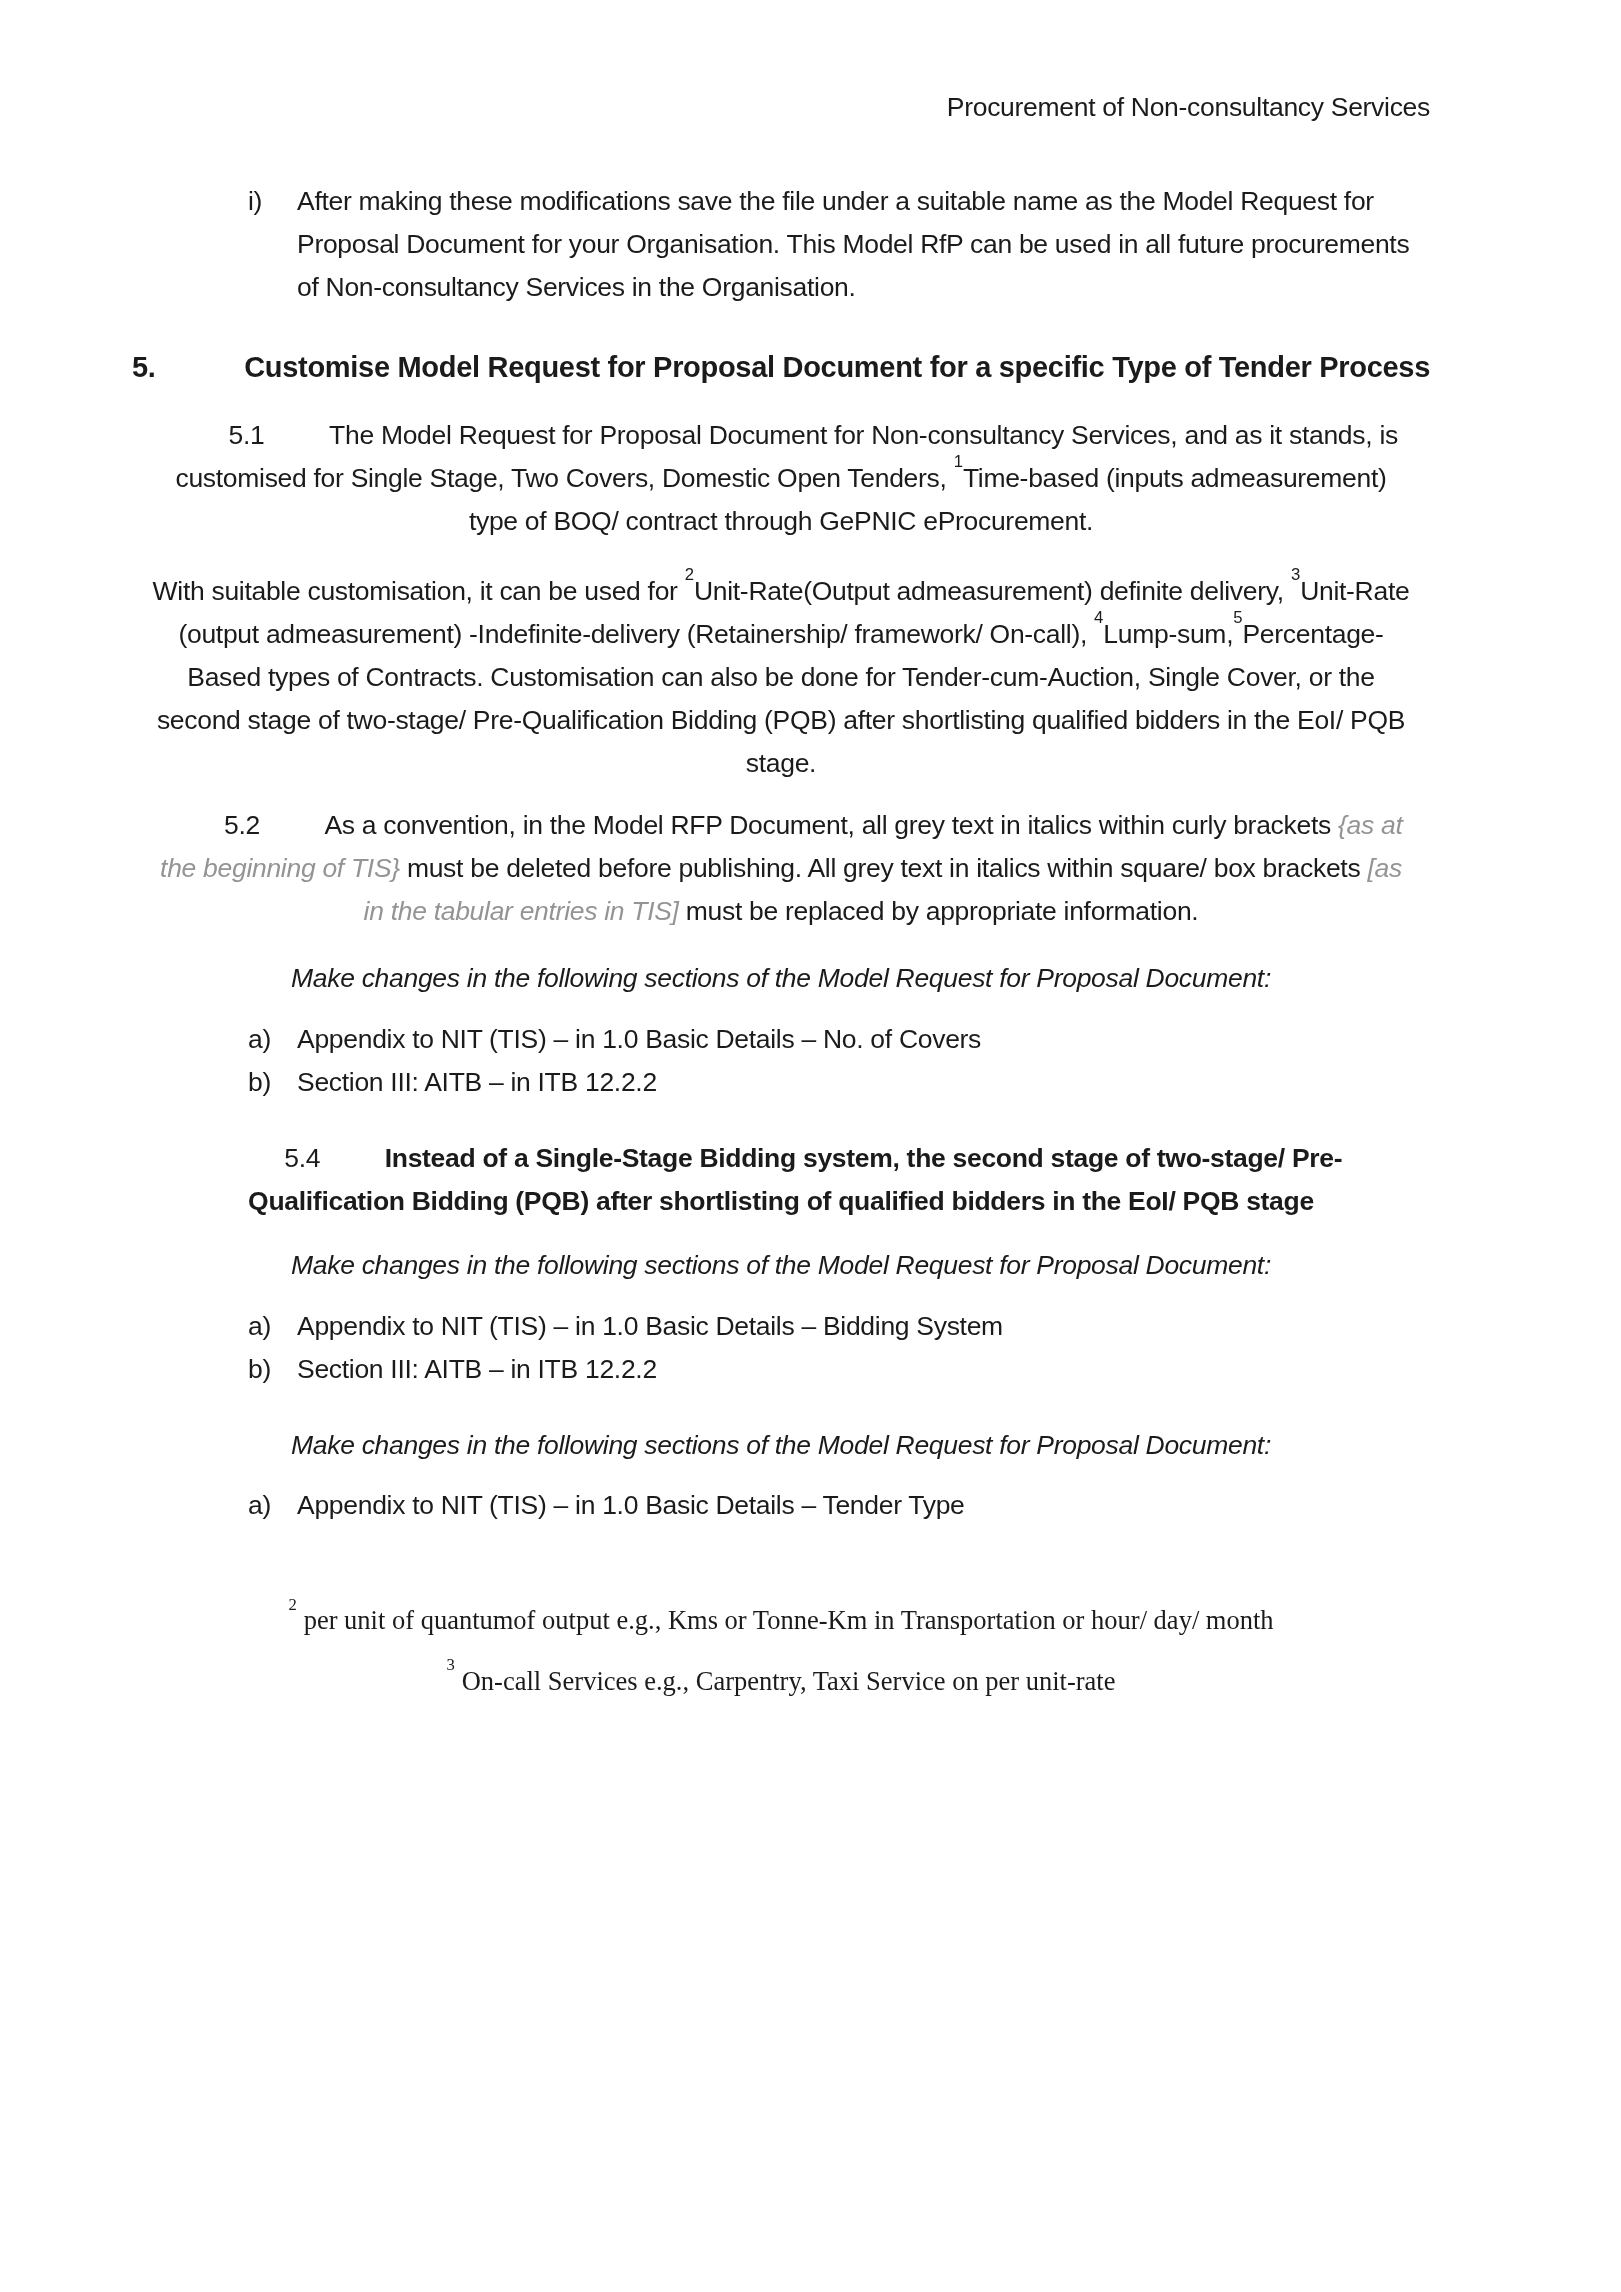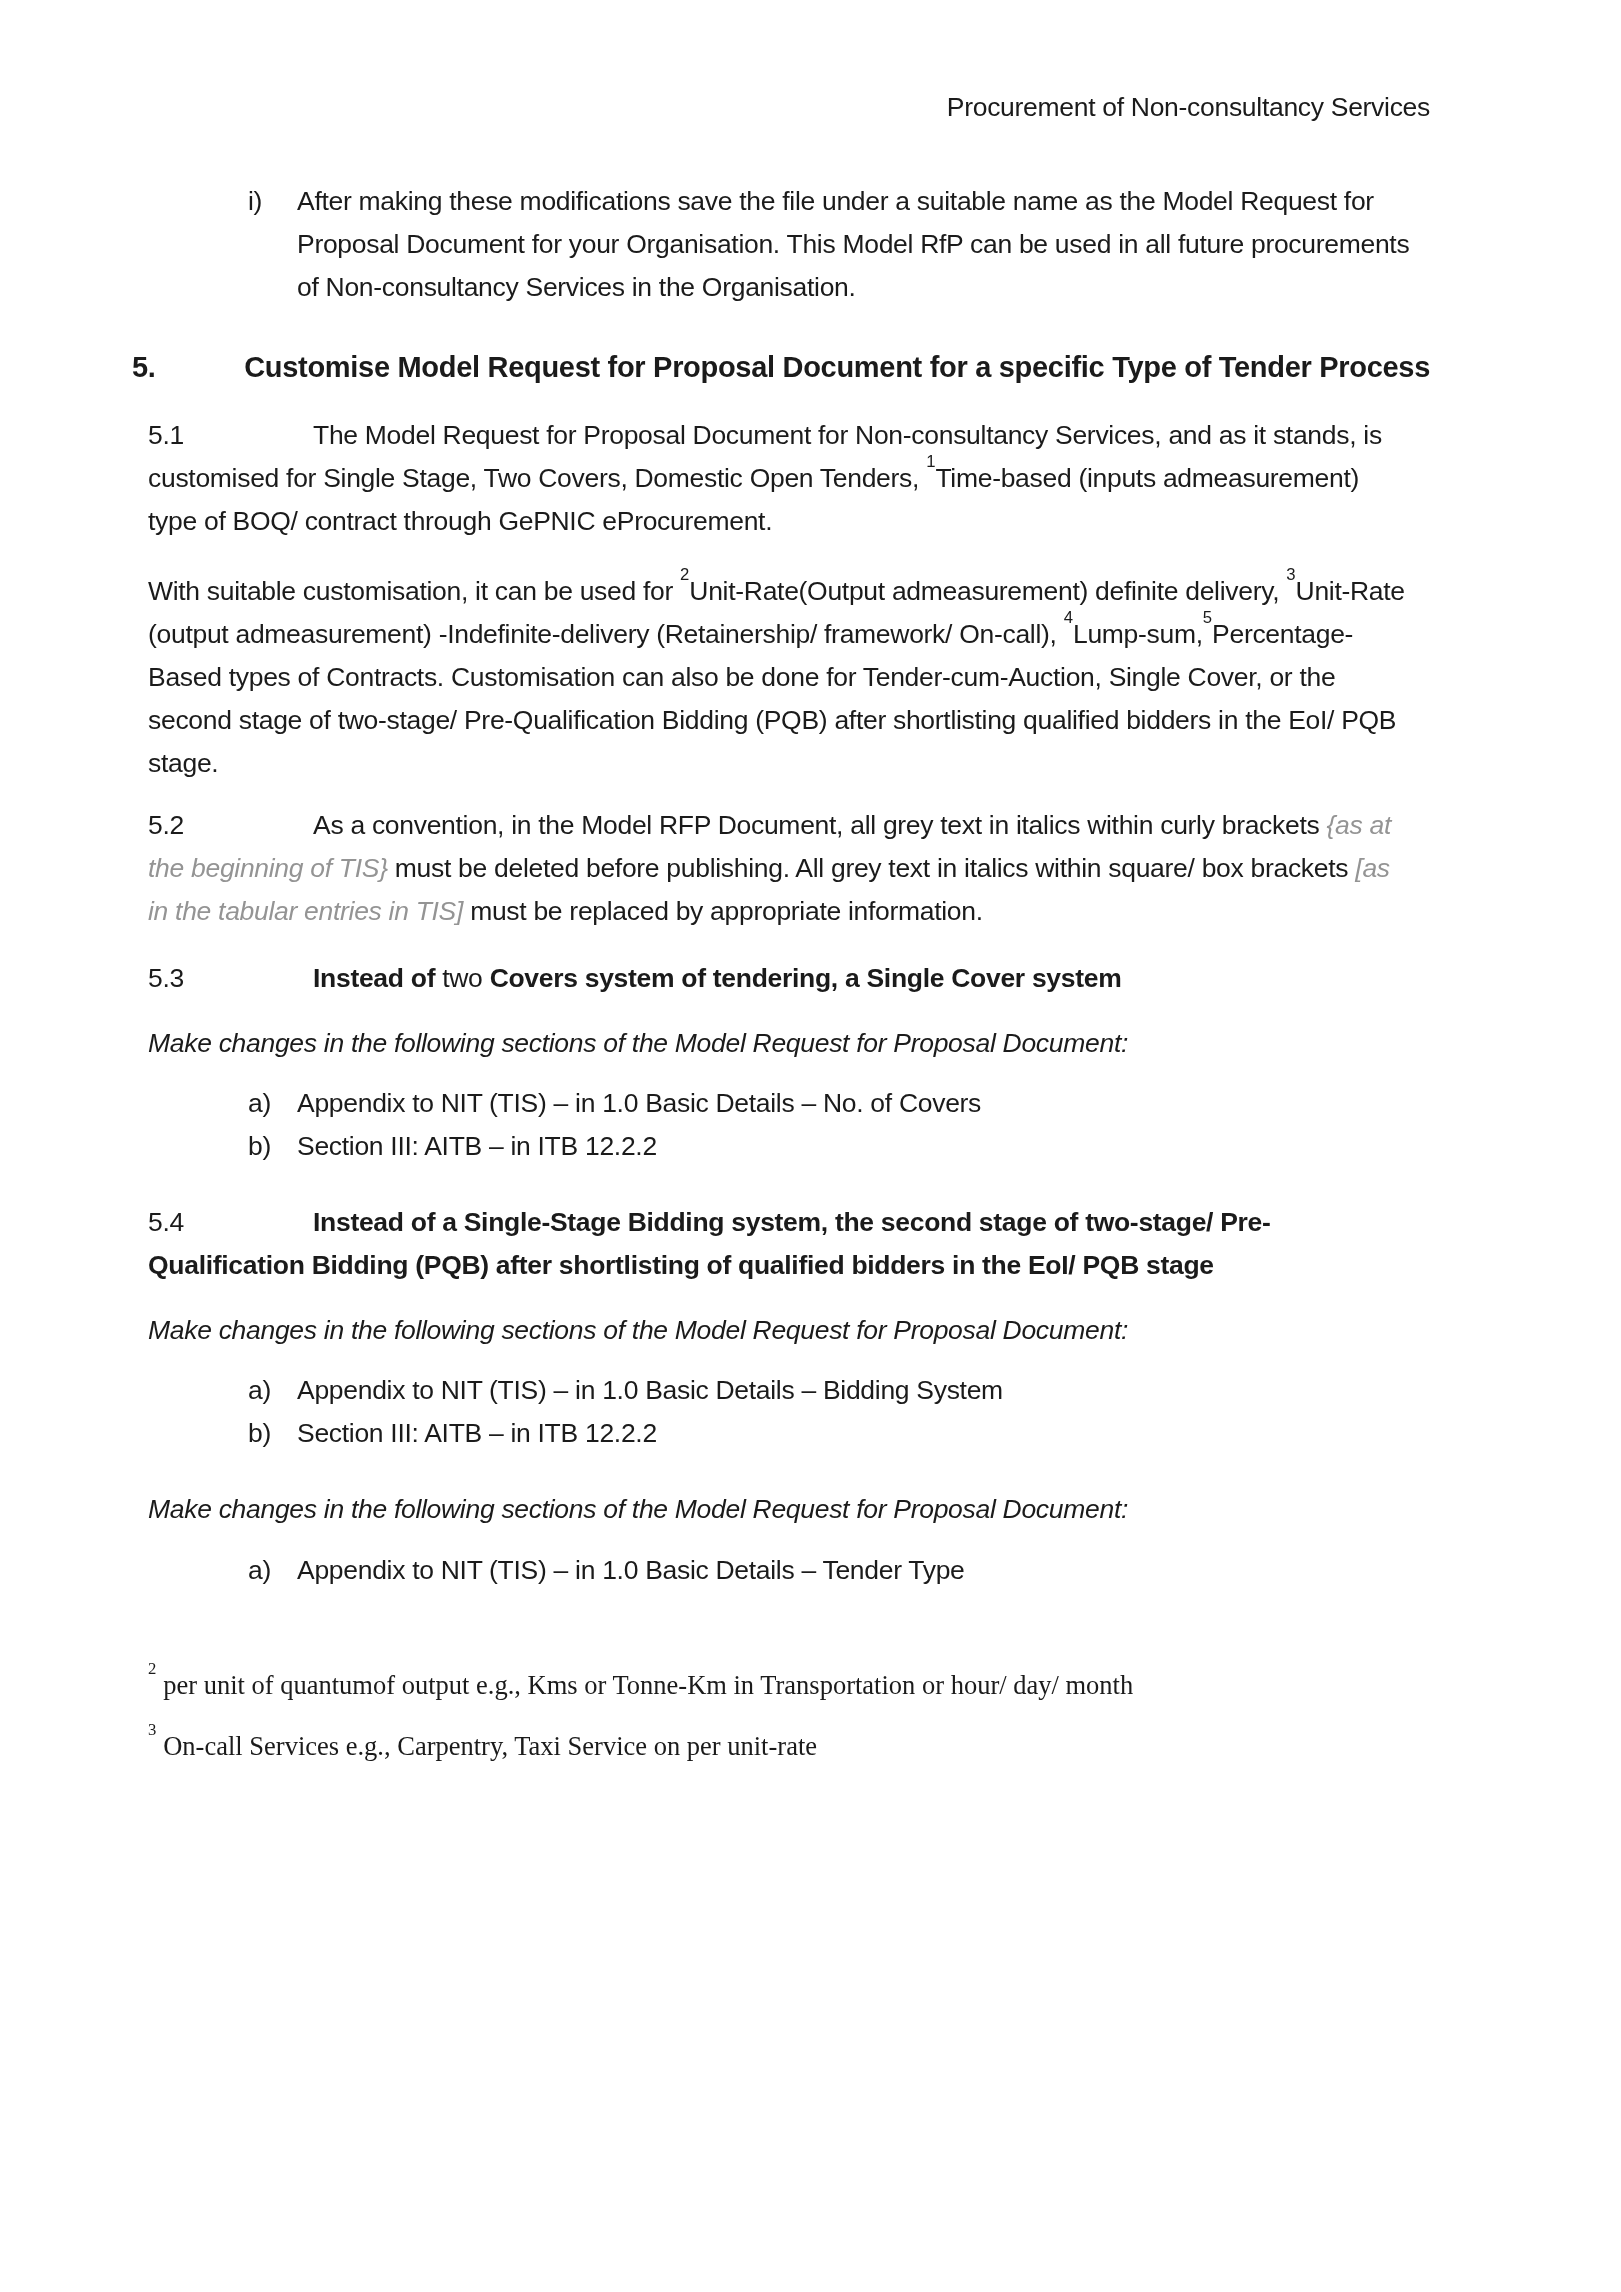--- a/index.html
+++ b/index.html
@@ -9,21 +9,21 @@
     background:#ffffff;
     overflow:hidden;
     font-family:"Liberation Sans", sans-serif;
     color:#1b1b1b;
     font-size:26.5px;
     letter-spacing:-0.3px;
     line-height:43px;
   }
   .content{padding:86px 191px 0 132px;}
   .hdr{text-align:right;margin:0 0 51px 0;}
-  p{margin:16px;}
+  p{margin:16px;text-align:center;}
   
   .li{display:flex;align-items:flex-start;padding-left:116px;}
   .li-label{flex:0 0 49px;}
   .li-text{flex:1;}
   .pi{margin-bottom:35px;}
   
   .h5head{display:flex;font-weight:700;font-size:29px;line-height:46px;margin-bottom:23.5px;}
   .h5num{flex:0 0 62px;}
   .h5title{flex:1;text-align:right;}
   
@@ -74,21 +74,20 @@
       <span class="h5num">5.</span>
       <div class="h5title">Customise Model Request for Proposal Document for a specific Type of Tender Process</div>
     </div>
 
     <p class="p51"><span class="pnum">5.1</span><span>The Model Request for Proposal Document for Non-consultancy Services, and as it stands, is customised for Single Stage, Two Covers, Domestic Open Tenders, </span><sup class="ref">1</sup><span>Time-based (inputs admeasurement) type of BOQ/ contract through GePNIC eProcurement.</span></p>
 
     <p class="pw"><span>With suitable customisation, it can be used for </span><sup class="ref">2</sup><span>Unit-Rate(Output admeasurement) definite delivery, </span><sup class="ref">3</sup><span>Unit-Rate (output admeasurement) -Indefinite-delivery (Retainership/ framework/ On-call), </span><sup class="ref">4</sup><span>Lump-sum,</span><sup class="ref">5</sup><span>Percentage-Based types of Contracts. Customisation can also be done for Tender-cum-Auction, Single Cover, or the second stage of two-stage/ Pre-Qualification Bidding (PQB) after shortlisting qualified bidders in the EoI/ PQB stage.</span></p>
 
     <p class="p52"><span class="pnum">5.2</span><span>As a convention, in the Model RFP Document, all grey text in italics within curly brackets </span><span class="grey">{as at the beginning of TIS}</span><span> must be deleted before publishing. All grey text in italics within square/ box brackets </span><span class="grey">[as in the tabular entries in TIS]</span><span> must be replaced by appropriate information.</span></p>
 
-    <p class="sh"><span class="pnum">5.3</span><b>Instead of </b><span>two</span><b> Covers system of tendering, a Single Cover system</b></p>
 
     <p class="mk">Make changes in the following sections of the Model Request for Proposal Document:</p>
 
     <div class="lst">
       <div class="li">
         <span class="li-label">a)</span>
         <div class="li-text">Appendix to NIT (TIS) – in 1.0 Basic Details – No. of Covers</div>
       </div>
       <div class="li">
         <span class="li-label">b)</span>

